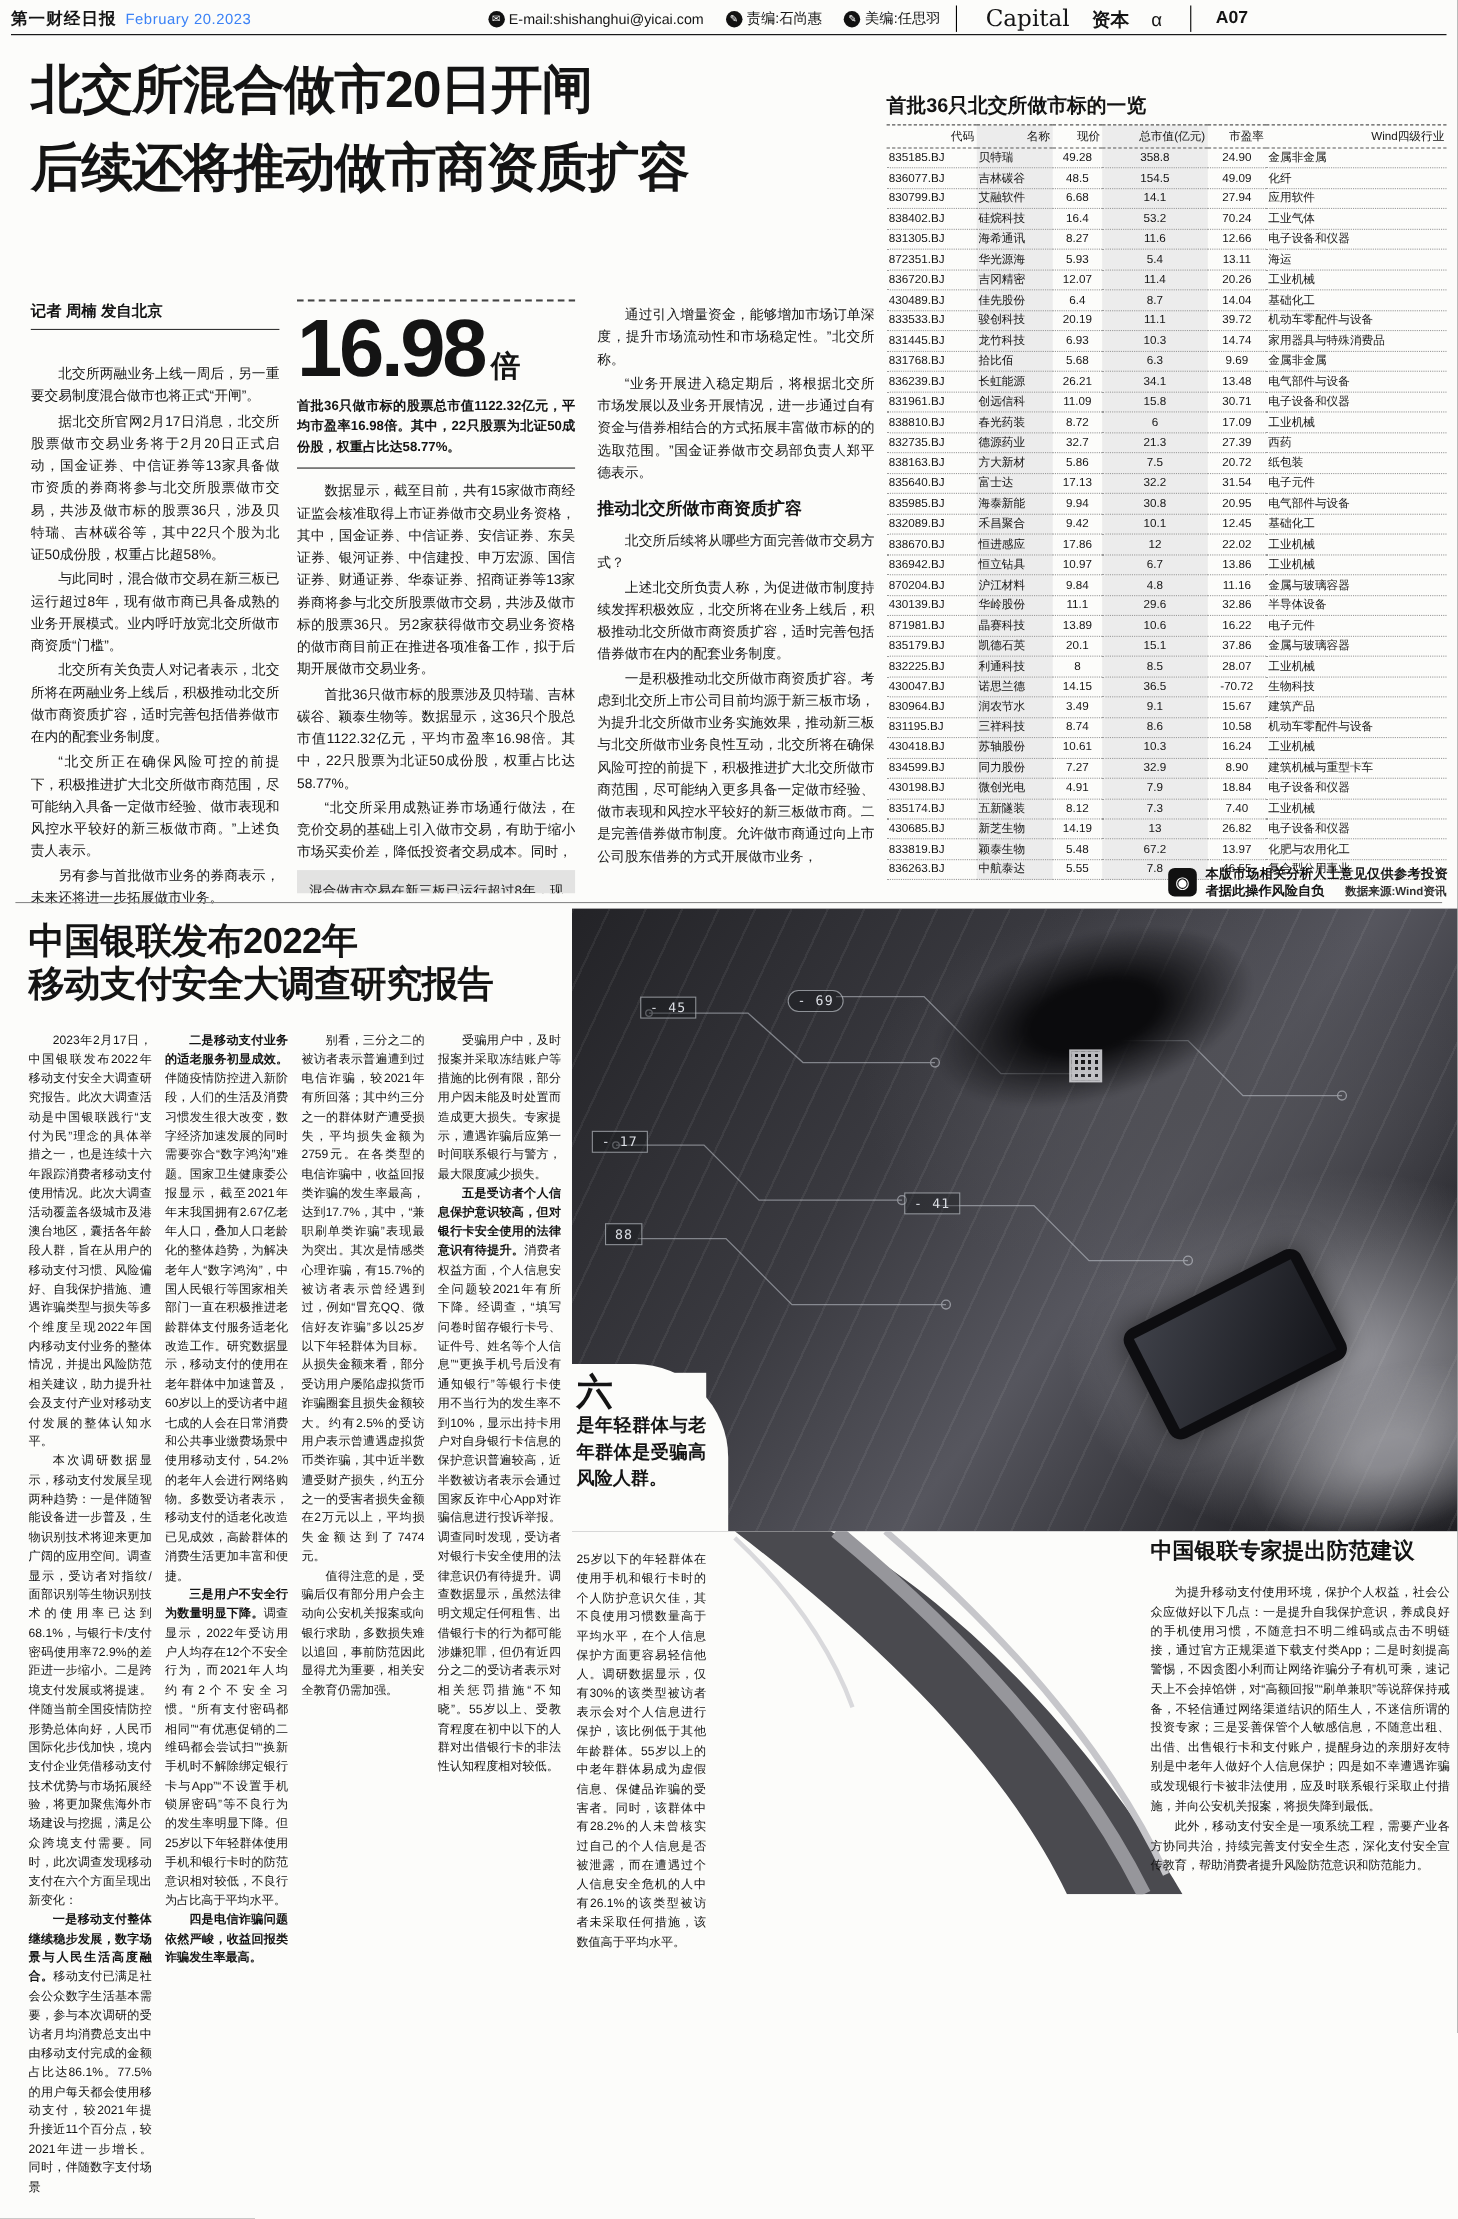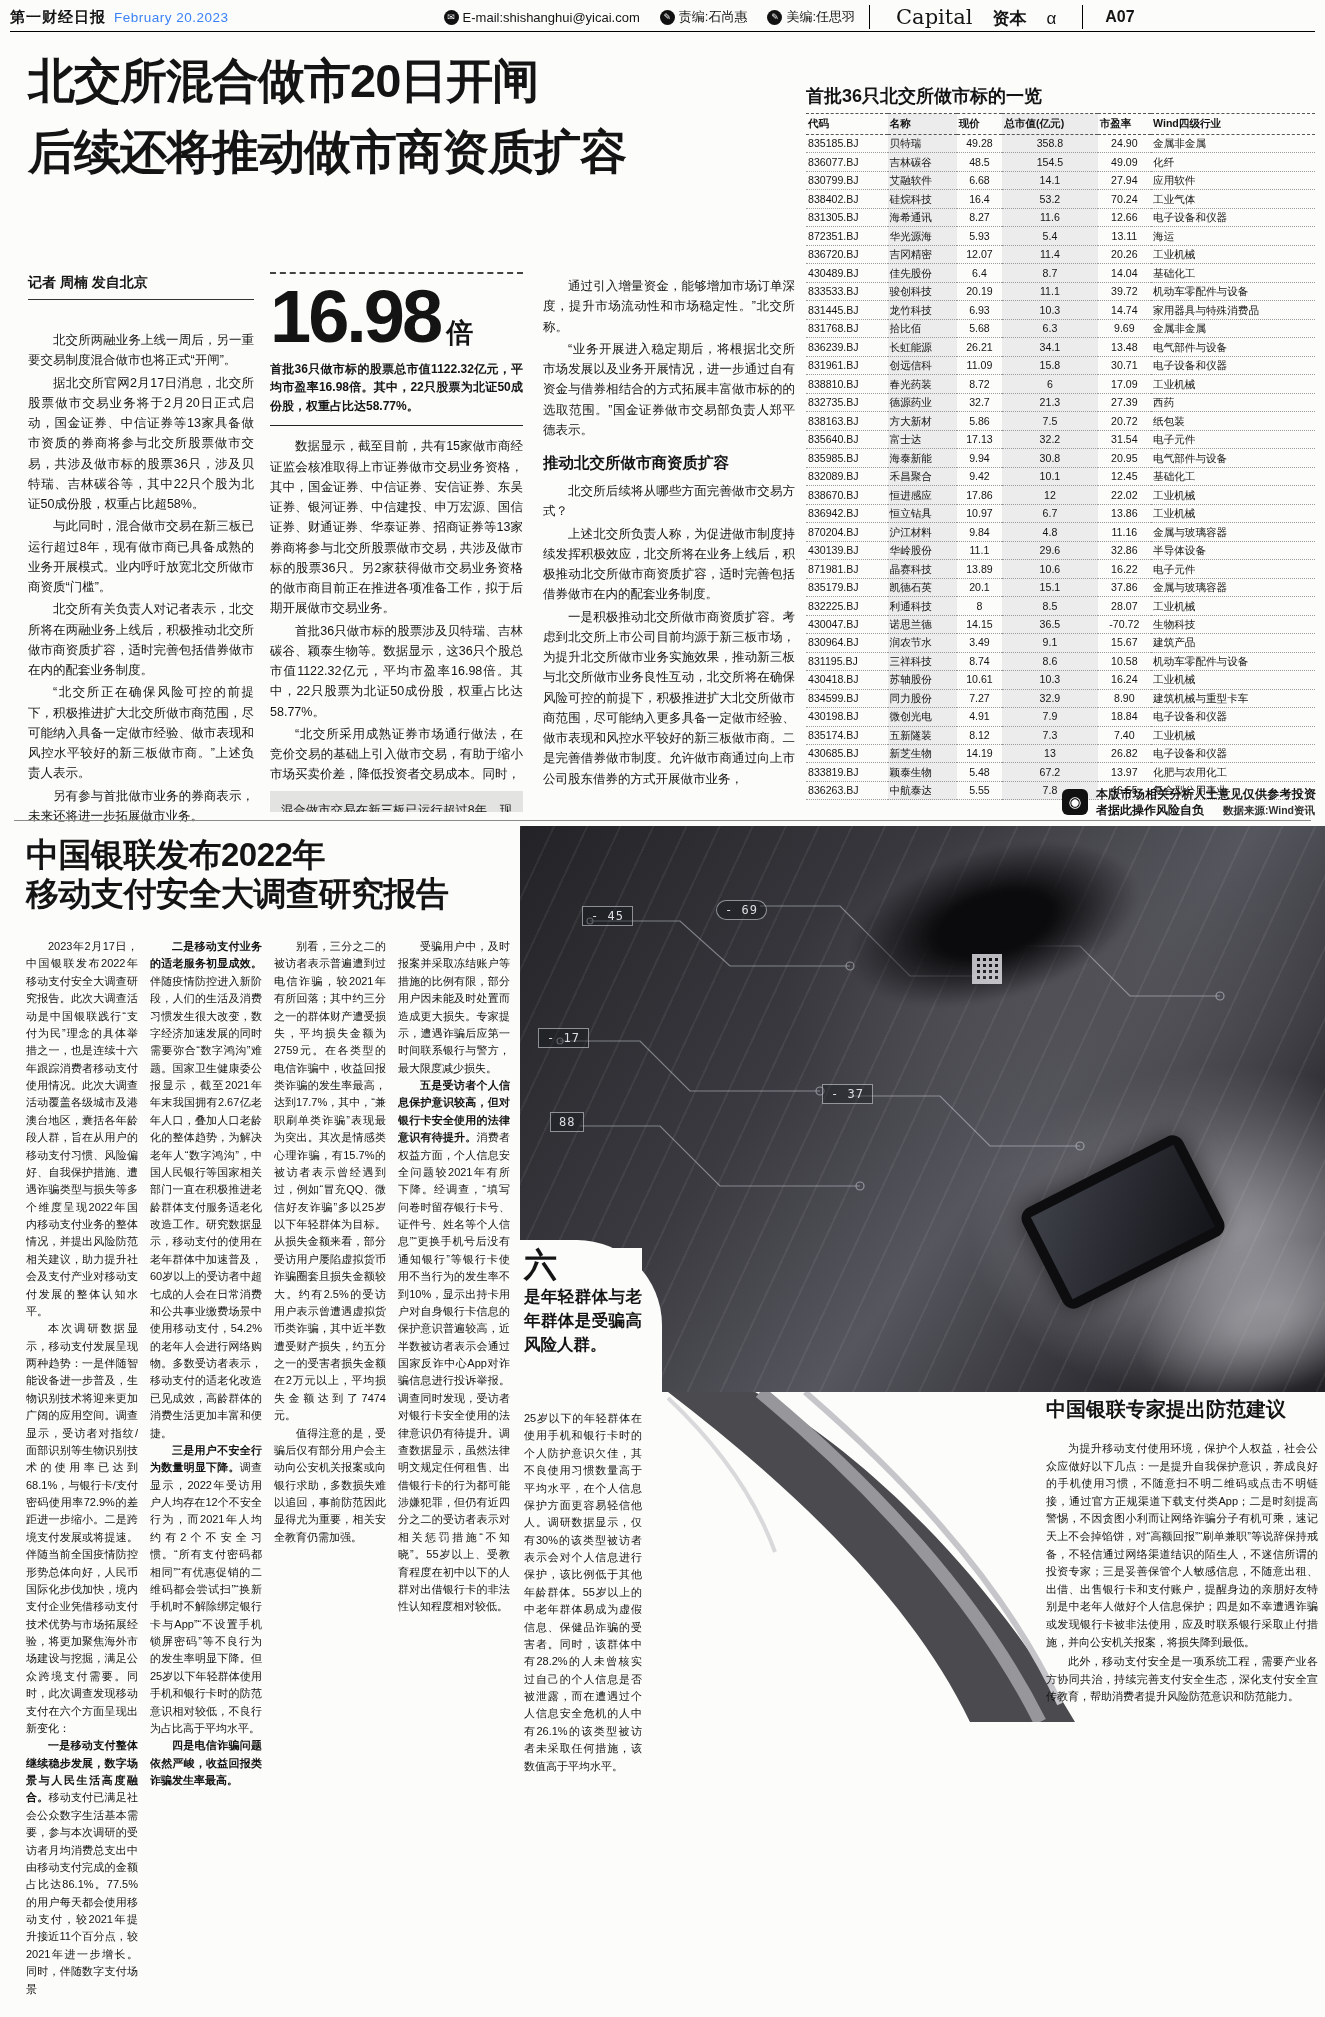--- a/index.html
+++ b/index.html
@@ -37,22 +37,22 @@
   .statunit{font-size:27px;font-weight:900;letter-spacing:0;margin-left:6px;}
   .statcap{font-size:12px;line-height:1.55;font-weight:600;text-align:justify;margin-top:4px;}
   .statrule{border:none;border-top:1.5px solid #222;margin:10px 0 10px;}
   .highlight{background:#e3e3e2;padding:9px 11px;margin-top:6px;}
   .highlight span{font-size:12.3px;line-height:1.75;text-align:justify;display:block;
                   text-decoration:underline dotted #555;text-underline-offset:3px;}
   
   .tablewrap{position:absolute;left:806px;top:84px;width:509px;}
   .tabletitle{font-size:18px;font-weight:900;margin-bottom:5px;}
   table.mkt{width:100%;border-collapse:collapse;font-size:10.6px;}
-  table.mkt th{border-top:1px dashed #555;border-bottom:1px dashed #555;font-weight:700;
-               padding:3px 2px;text-align:left;white-space:nowrap;}
+  table.mkt th{border-top:1px dashed #555;border-bottom:1px dashed #555;font-weight:400;
+               padding:3px 2px;text-align:right;white-space:nowrap;}
   table.mkt td{padding:2.4px 2px;border-bottom:1px dotted #9a9a9a;white-space:nowrap;line-height:1.2;}
   td.cn, th.cn{background:#ececec;}
   td.cv, th.cv{background:#ececec;}
   th.num, td.num{text-align:center;}
   .source{font-size:10.5px;color:#333;text-align:right;margin-top:4px;font-weight:600;}
   
   .disclaimer{position:absolute;left:1062px;top:786px;width:254px;display:flex;gap:8px;align-items:center;}
   .disc-ic{flex:0 0 26px;width:26px;height:26px;border-radius:6px;background:#111;color:#fff;
            display:flex;align-items:center;justify-content:center;font-size:15px;}
   .disc-tx{font-size:12px;font-weight:800;line-height:1.35;text-align:justify;}
@@ -622,21 +622,21 @@
     <div class="ph-phone"></div>
     <div class="qr"></div>
     <div>
 
         <span class="tag">- 45</span>
 
         <span class="tag">- 69</span>
 
         <span class="tag">- 17</span>
 
-        <span class="tag">- 37</span>
+        <span class="tag">- 41</span>
 
         <span class="tag">88</span>
 
     </div>
     <div class="notch"></div>
   </div>
 
   <svg class="swoosh" viewBox="0 0 805 330">
     <path d="M148,0 C285,105 395,215 450,330 L555,330 C470,185 345,60 235,0 Z" fill="#4a4a4f"></path>
     <path d="M240,0 C355,95 460,210 520,330" stroke="#96969b" stroke-width="13" fill="none"></path>

